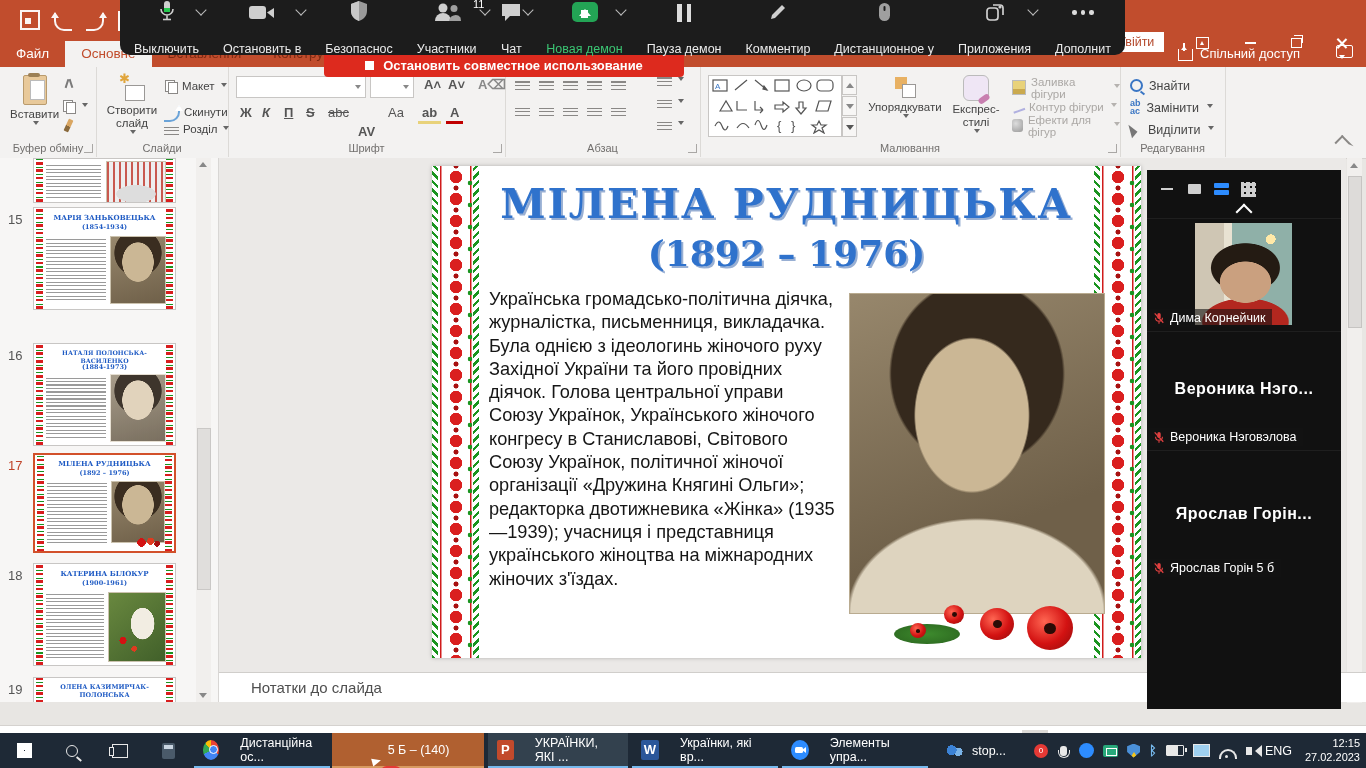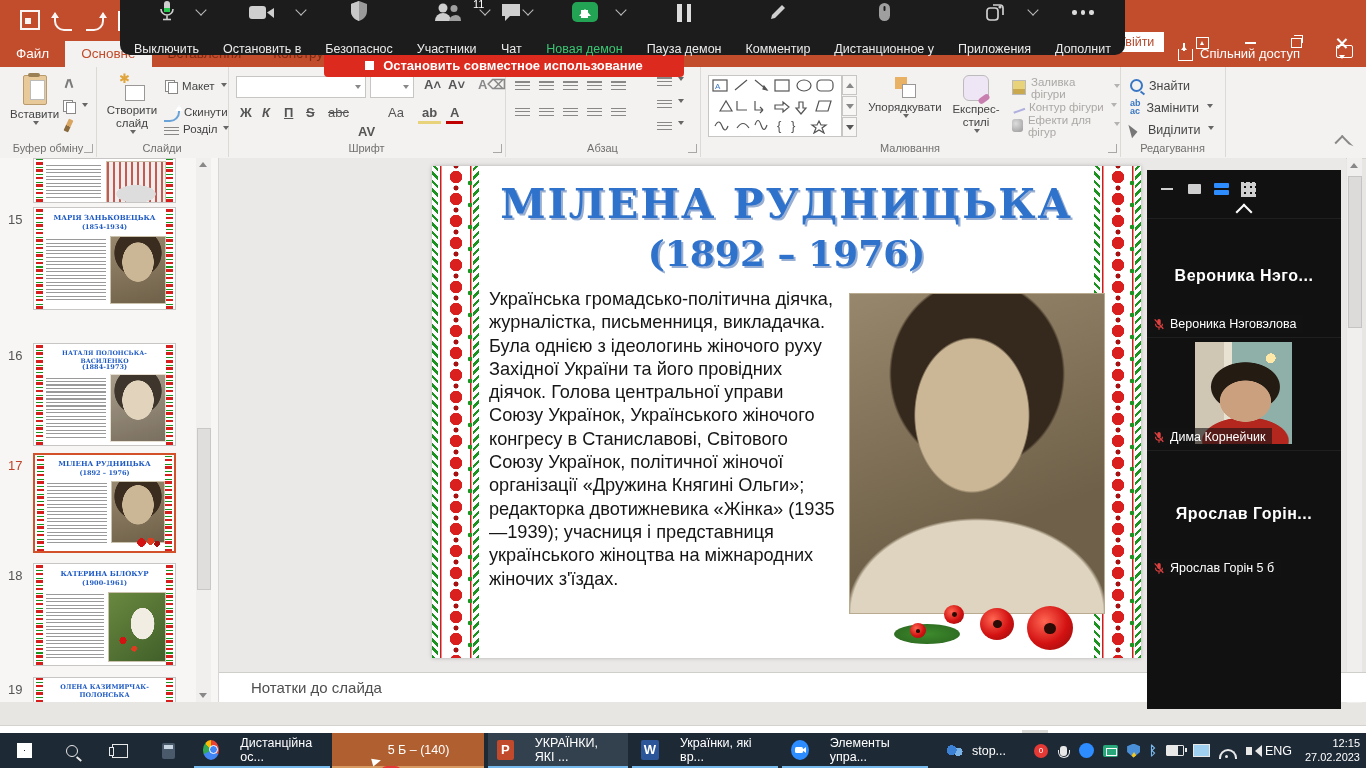--- a/index.html
+++ b/index.html
@@ -723,42 +723,42 @@
         <span class="zc-spk">
           <i></i>
           <i></i>
         </span>
       </span>
     <span class="zc">
         <span class="zc-grid"></span>
       </span>
   </div>
   <div class="chev-up"></div>
+  <div class="ztile" style="height:112px;">
+    <div class="vid1"></div>
+    <div class="zlabel">
+      <svg class="mutemic" width="12" height="13" viewBox="0 0 14 15">
+          <rect x="5" y="1" width="4" height="7" rx="2" fill="#e04040"></rect>
+          <path d="M3 6.5 a4 4 0 0 0 8 0" stroke="#e04040" stroke-width="1.3" fill="none"></path>
+          <line x1="7" y1="11" x2="7" y2="13.5" stroke="#e04040" stroke-width="1.3"></line>
+          <line x1="2" y1="1.5" x2="12" y2="12.5" stroke="#e04040" stroke-width="1.5"></line>
+        </svg>
+      <span>Дима Корнейчик</span>
+    </div>
+  </div>
   <div class="ztile" style="height:118px;">
     <div class="zname-c">Вероника  Нэго...</div>
     <div class="zlabel">
       <svg class="mutemic" width="12" height="13" viewBox="0 0 14 15">
           <rect x="5" y="1" width="4" height="7" rx="2" fill="#e04040"></rect>
           <path d="M3 6.5 a4 4 0 0 0 8 0" stroke="#e04040" stroke-width="1.3" fill="none"></path>
           <line x1="7" y1="11" x2="7" y2="13.5" stroke="#e04040" stroke-width="1.3"></line>
           <line x1="2" y1="1.5" x2="12" y2="12.5" stroke="#e04040" stroke-width="1.5"></line>
         </svg>
       <span>Вероника Нэговэлова</span>
-    </div>
-  </div>
-  <div class="ztile" style="height:112px;">
-    <div class="vid1"></div>
-    <div class="zlabel">
-      <svg class="mutemic" width="12" height="13" viewBox="0 0 14 15">
-          <rect x="5" y="1" width="4" height="7" rx="2" fill="#e04040"></rect>
-          <path d="M3 6.5 a4 4 0 0 0 8 0" stroke="#e04040" stroke-width="1.3" fill="none"></path>
-          <line x1="7" y1="11" x2="7" y2="13.5" stroke="#e04040" stroke-width="1.3"></line>
-          <line x1="2" y1="1.5" x2="12" y2="12.5" stroke="#e04040" stroke-width="1.5"></line>
-        </svg>
-      <span>Дима Корнейчик</span>
     </div>
   </div>
   <div class="ztile" style="height:130px;">
     <div class="zname-c">Ярослав  Горін...</div>
     <div class="zlabel">
       <svg class="mutemic" width="12" height="13" viewBox="0 0 14 15">
           <rect x="5" y="1" width="4" height="7" rx="2" fill="#e04040"></rect>
           <path d="M3 6.5 a4 4 0 0 0 8 0" stroke="#e04040" stroke-width="1.3" fill="none"></path>
           <line x1="7" y1="11" x2="7" y2="13.5" stroke="#e04040" stroke-width="1.3"></line>
           <line x1="2" y1="1.5" x2="12" y2="12.5" stroke="#e04040" stroke-width="1.5"></line>

